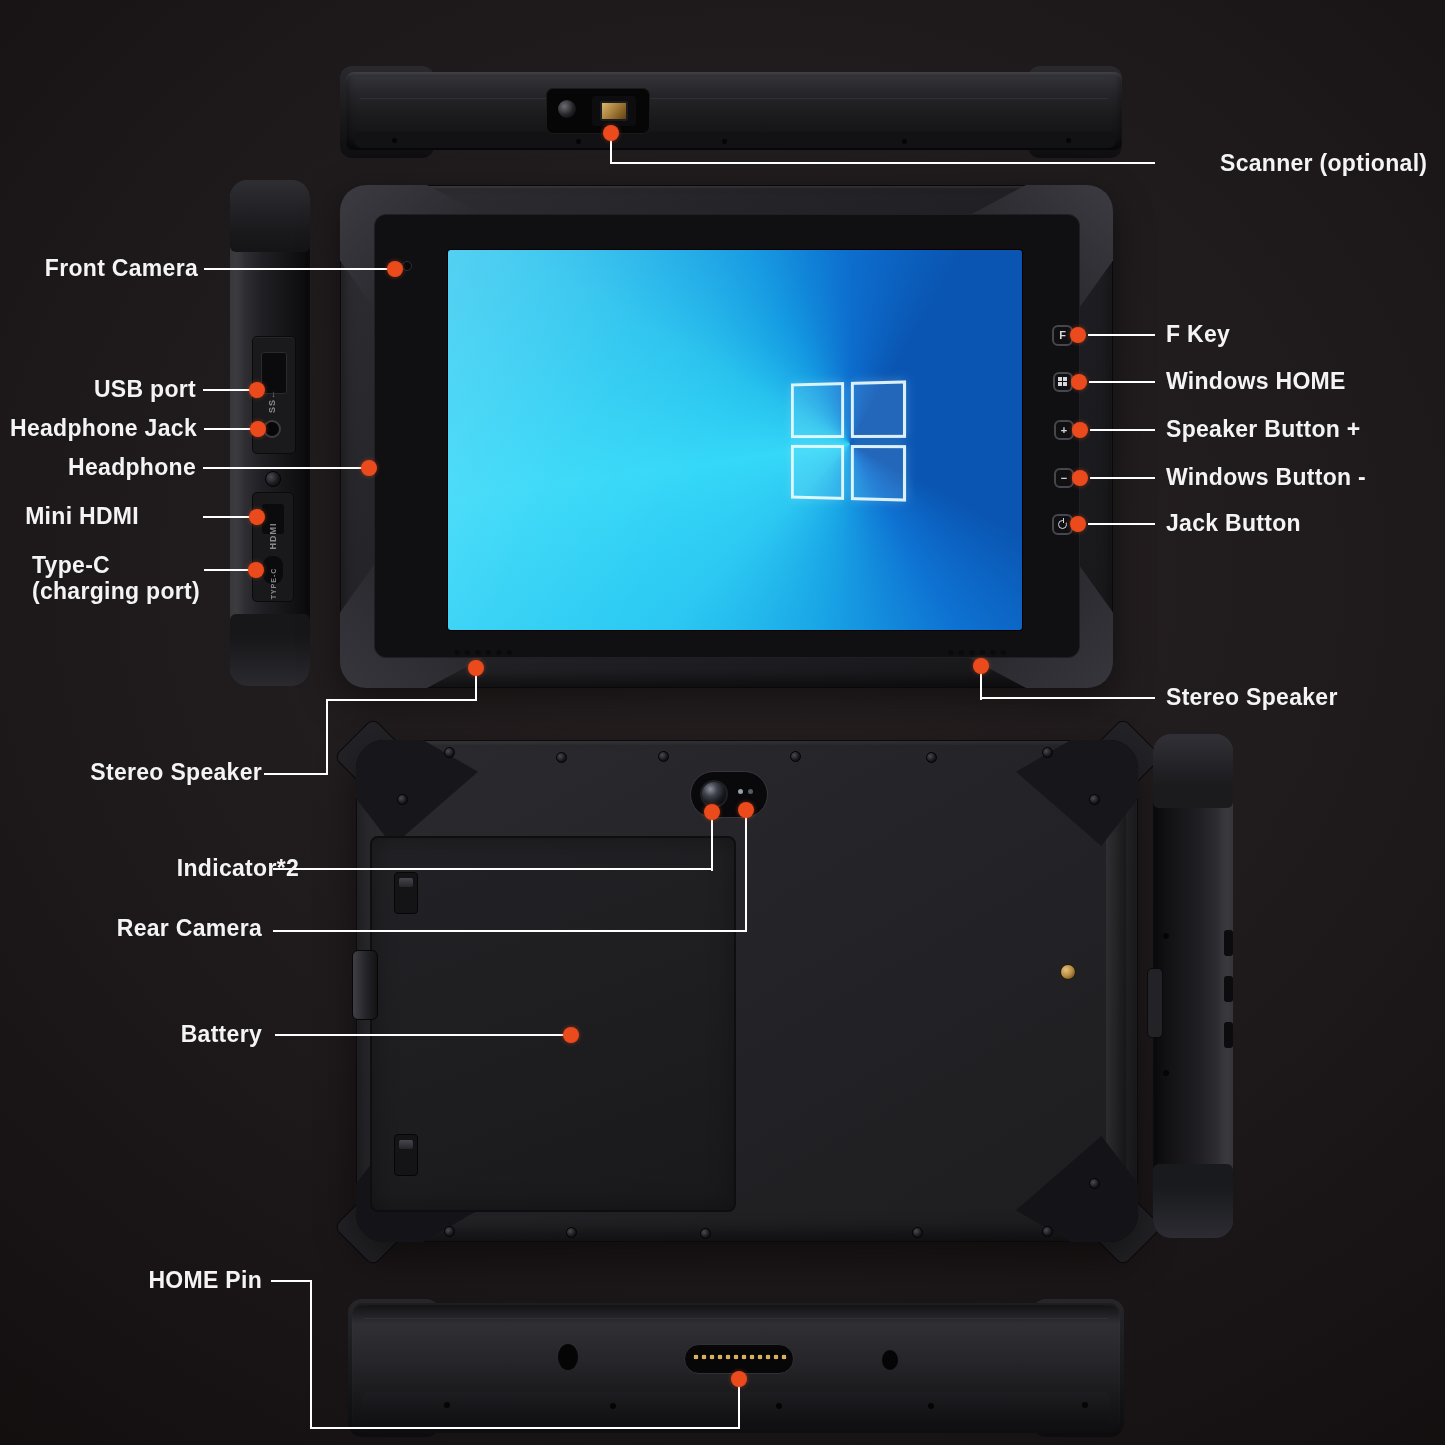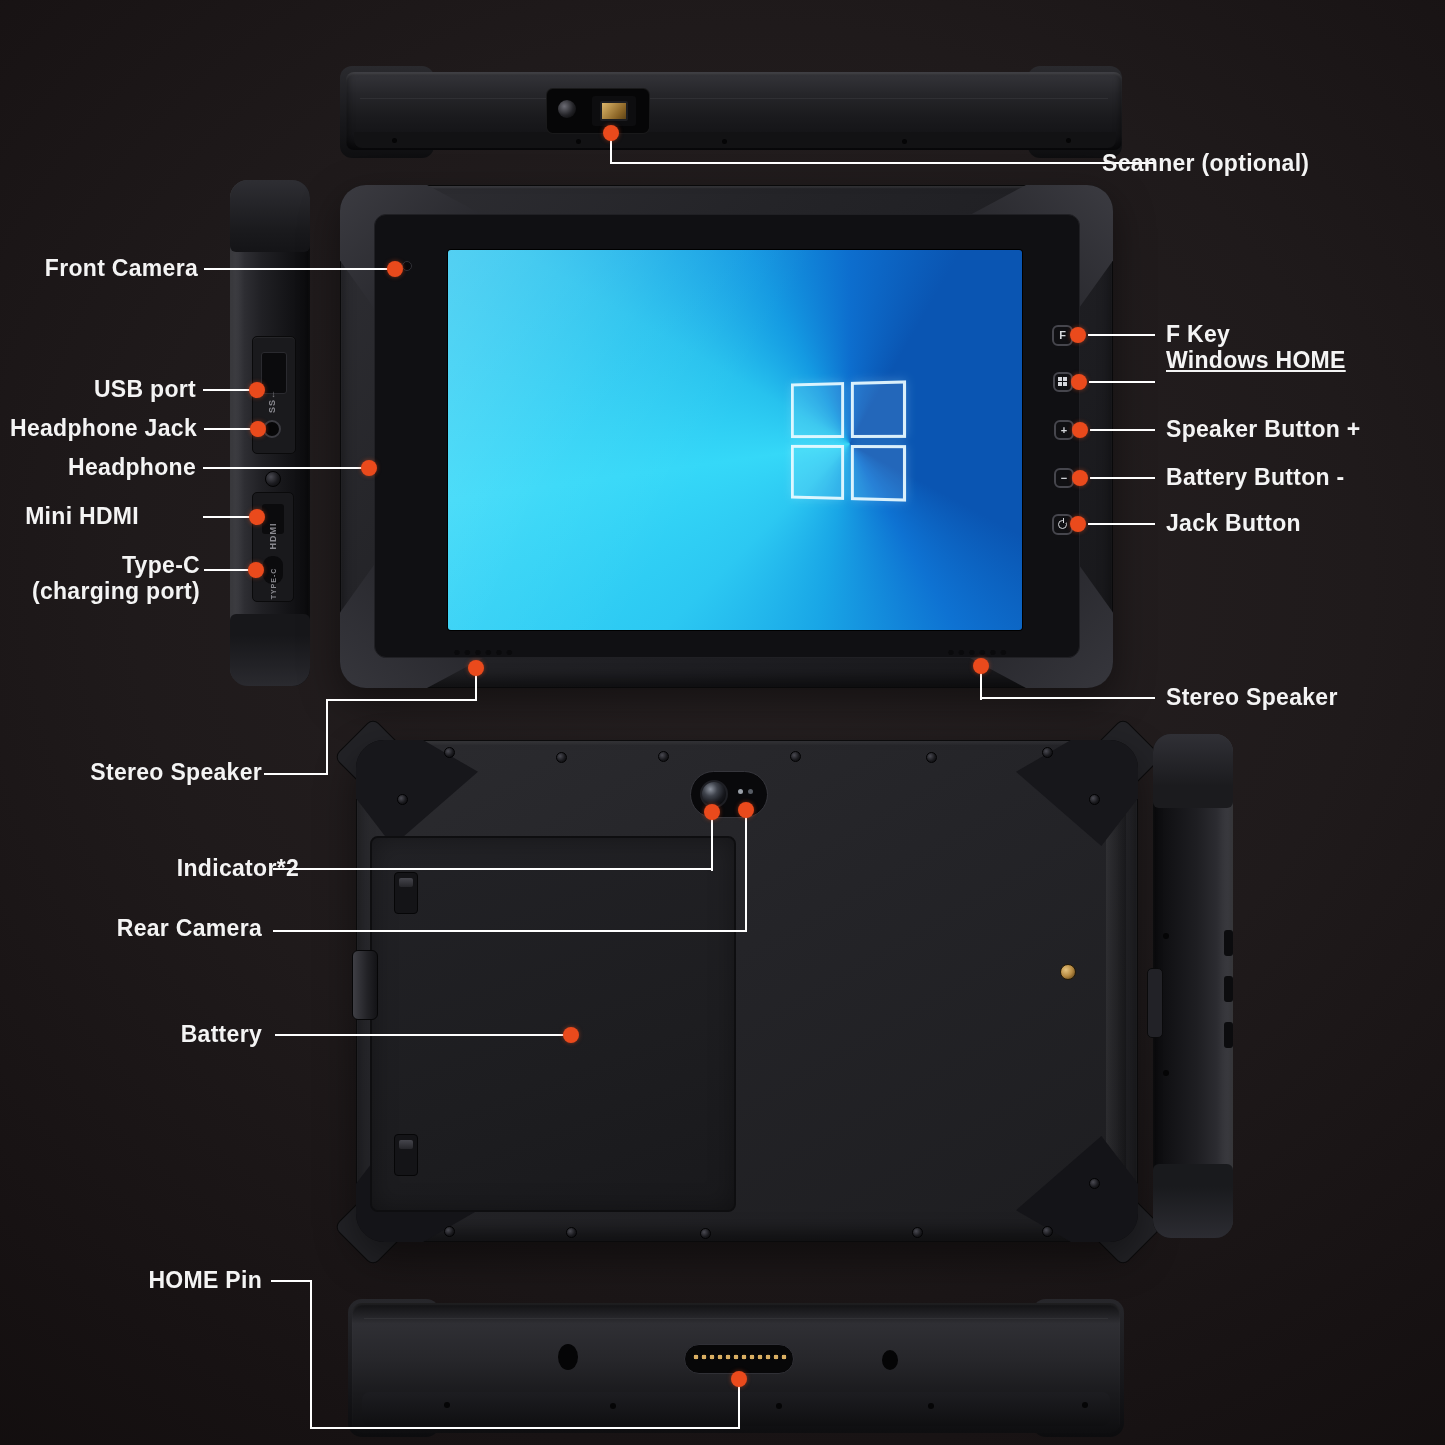--- a/index.html
+++ b/index.html
@@ -3,21 +3,21 @@
 <meta charset="utf-8">
 <style>
   html,body{margin:0;padding:0;background:#0c0909;}
   #stage{
     position:relative;width:1445px;height:1445px;overflow:hidden;
     background:radial-gradient(95% 85% at 52% 40%, #272122 0%, #1f1a1b 45%, #171213 75%, #100c0c 100%);
     font-family:"Liberation Sans", sans-serif;
   }
   
   .lbl{position:absolute;color:#f4f4f4;font-size:23px;font-weight:700;letter-spacing:.3px;line-height:26px;white-space:nowrap;}
-  .lbl.ra{text-align:right;}
+  .lbl.ra{}
   .cl{position:absolute;background:#ffffff;}
   .dot{position:absolute;width:16px;height:16px;border-radius:50%;background:#ea4a1c;box-shadow:0 0 4px rgba(234,74,28,.5);z-index:40;}
   .cl{z-index:35;}
   .lbl{z-index:45;}
   
   .scr{position:absolute;border-radius:50%;background:radial-gradient(circle at 35% 35%, #4a4a52, #1b1b1f 55%, #070708);border:1px solid #030304;}
   .hole{position:absolute;border-radius:50%;background:#050506;}
   .vtext{position:absolute;color:#8a8a90;font-size:9px;font-weight:700;letter-spacing:1px;transform:rotate(-90deg);text-align:center;}
   .bz{position:absolute;background:#101013;border:2px solid #46464d;border-radius:6px;color:#d6d8dc;text-align:center;box-sizing:border-box;font-weight:700;font-size:11px;line-height:16px;}
   .pane{border:3px solid rgba(232,250,255,.93);background:rgba(255,255,255,.10);box-shadow:0 0 9px rgba(170,235,255,.28);}
@@ -230,21 +230,21 @@
   <div class="lbl ra" style="right:1245px;top:552px;">
     <div>Type-C</div>
     <div>(charging port)</div>
   </div>
   <div class="lbl ra" style="right:1183px;top:759px;">Stereo Speaker</div>
   <div class="lbl ra" style="right:1146px;top:855px;">Indicator*2</div>
   <div class="lbl ra" style="right:1183px;top:915px;">Rear Camera</div>
   <div class="lbl ra" style="right:1183px;top:1021px;">Battery</div>
   <div class="lbl ra" style="right:1183px;top:1267px;">HOME Pin</div>
 
-  <div class="lbl" style="left:1102px;top:150px;">Scanner (optional)</div>
+  <div class="lbl" style="left:1220px;top:150px;">Scanner (optional)</div>
   <div class="lbl" style="left:1166px;top:321px;">F Key</div>
-  <div class="lbl" style="left:1166px;top:347px;text-decoration:underline;">Windows HOME</div>
+  <div class="lbl" style="left:1166px;top:368px;">Windows HOME</div>
   <div class="lbl" style="left:1166px;top:416px;">Speaker Button +</div>
-  <div class="lbl" style="left:1166px;top:464px;">Battery Button -</div>
+  <div class="lbl" style="left:1166px;top:464px;">Windows Button -</div>
   <div class="lbl" style="left:1166px;top:510px;">Jack Button</div>
   <div class="lbl" style="left:1166px;top:684px;">Stereo Speaker</div>
 
 </div>
 
 </body></html>

